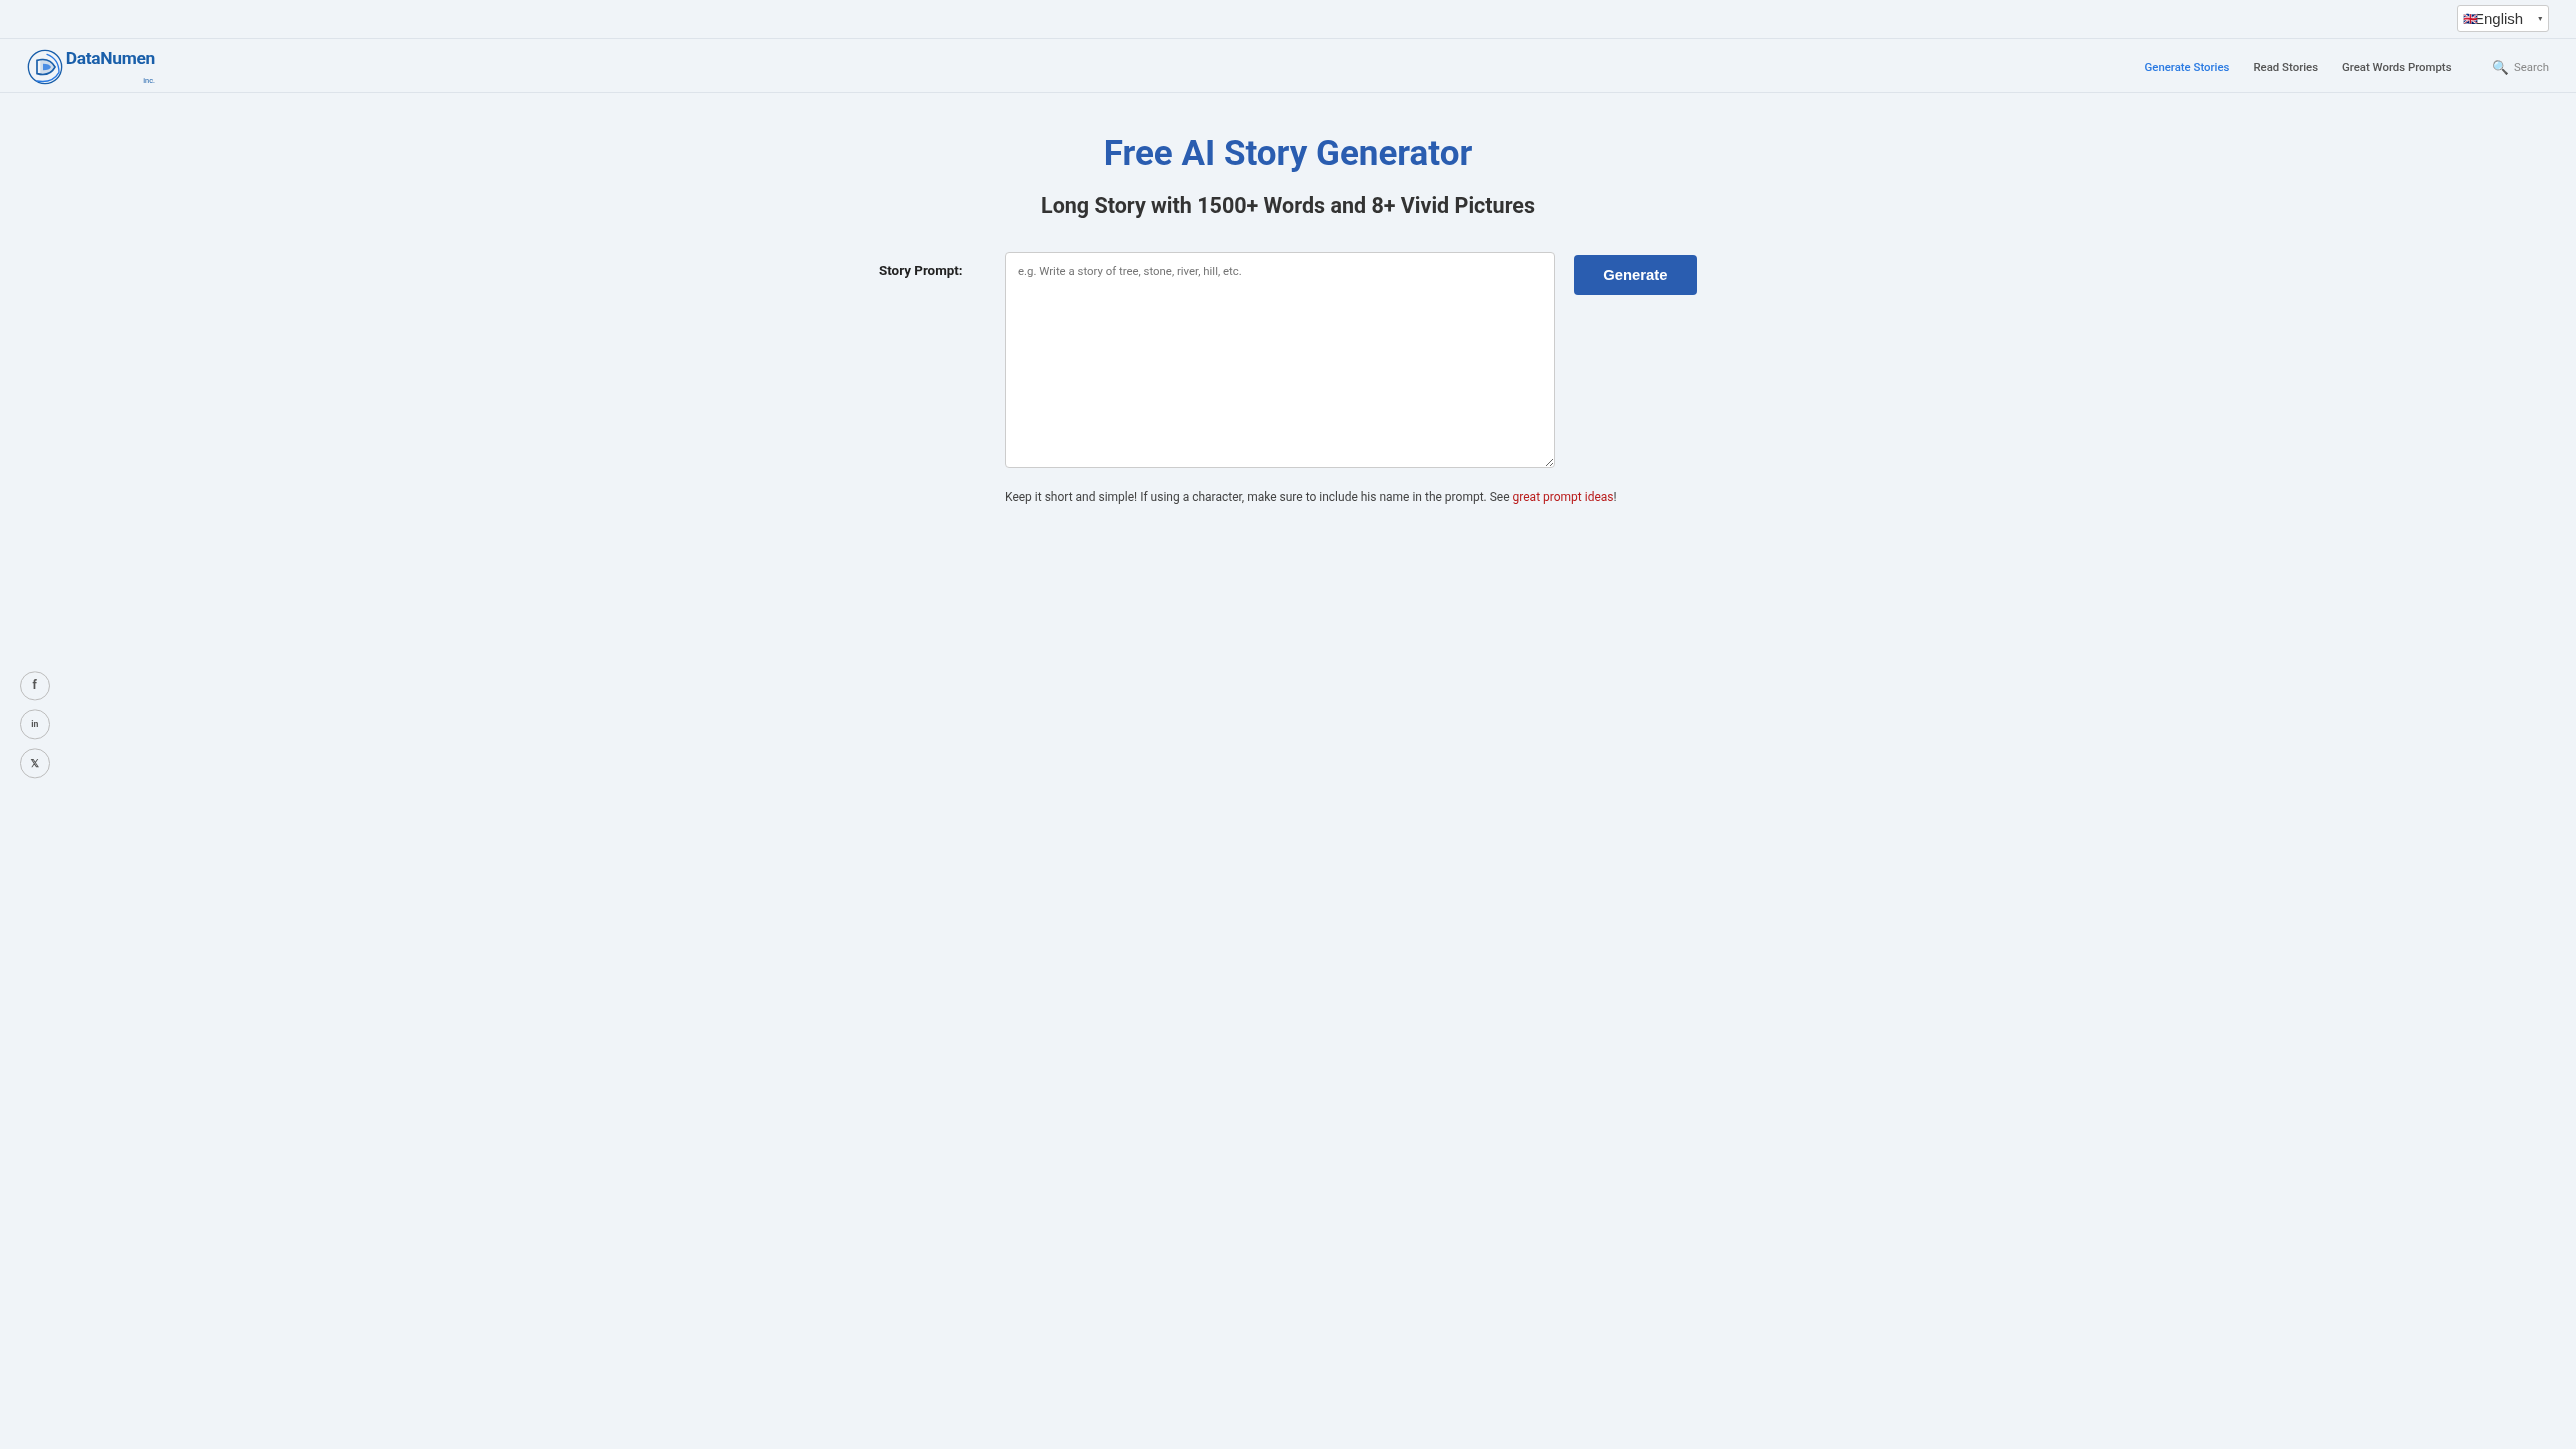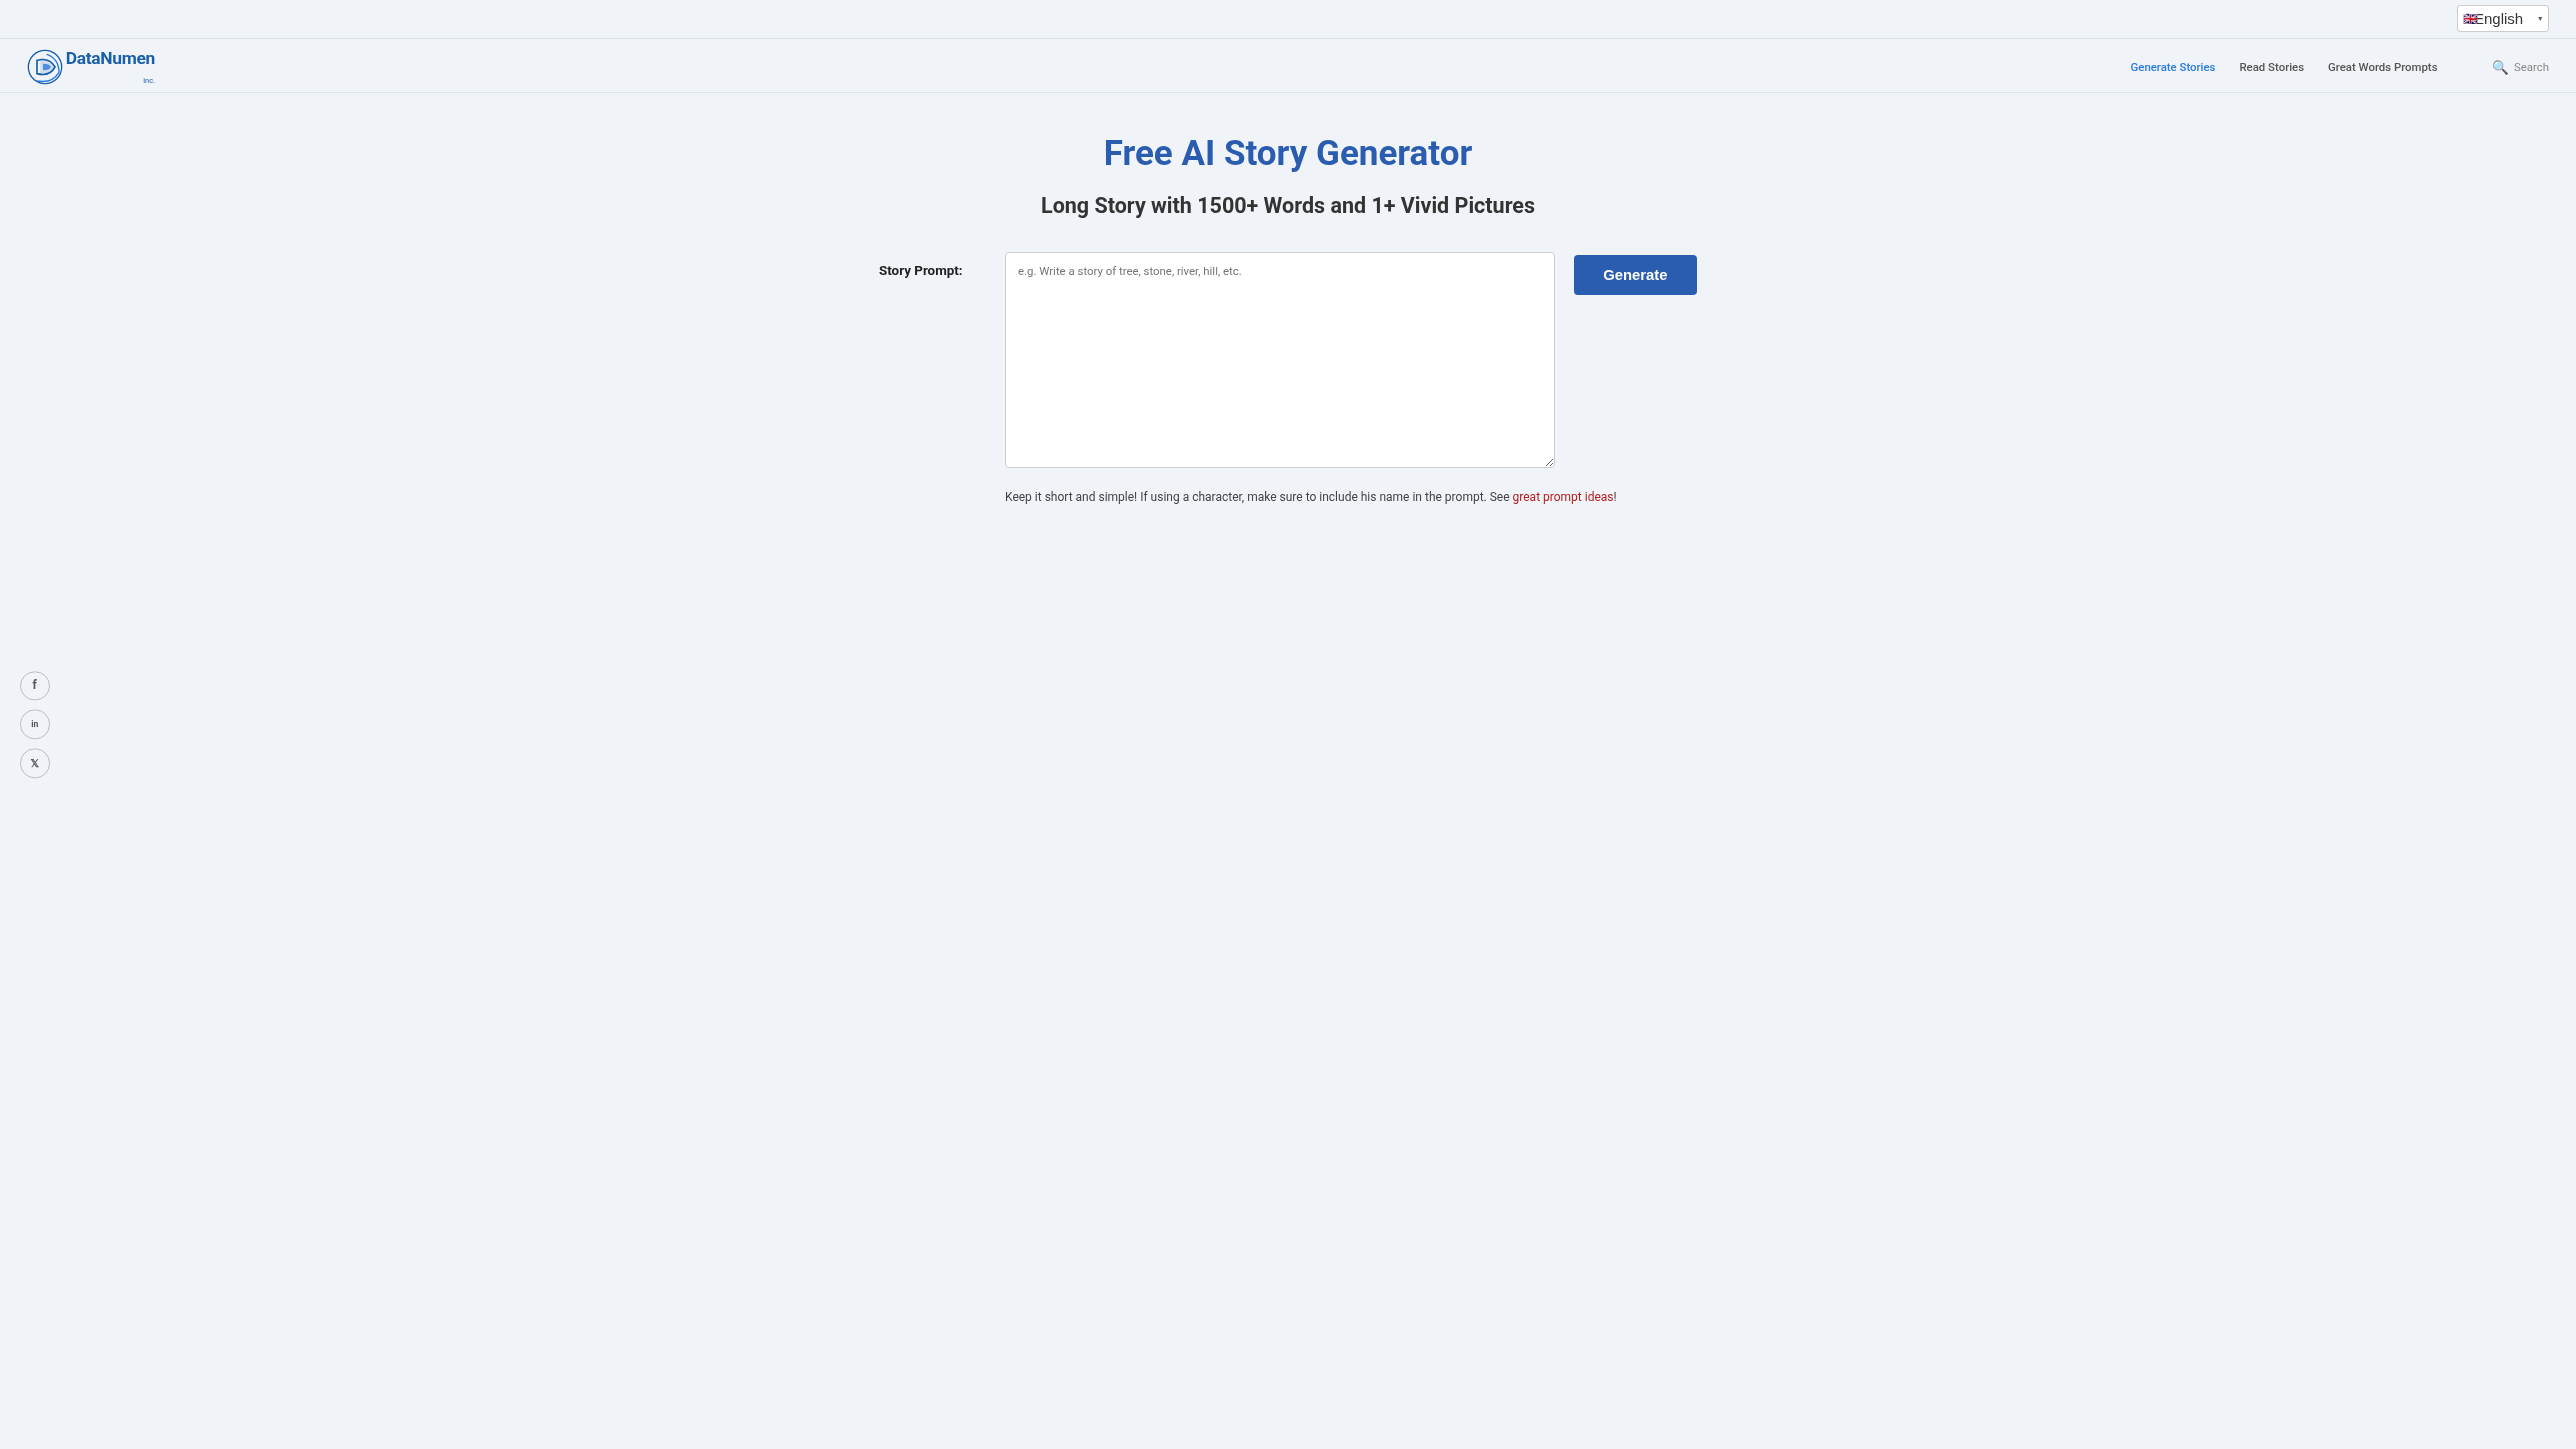--- a/index.html
+++ b/index.html
@@ -262,21 +262,21 @@
       <path d="M15 17 Q34 12 42 27 Q34 42 15 37 L15 17Z" fill="none" stroke="#1a5faa" stroke-width="2.5"></path>
       <path d="M24 22 Q34 22 36 27 Q34 32 24 32 L24 22Z" fill="#2a7ae2" opacity="0.8"></path>
       <path d="M30 8 Q48 15 48 35 Q38 52 15 48" fill="none" stroke="#2a7ae2" stroke-width="2" stroke-linecap="round"></path>
     </svg>
     <div class="logo-text">
       <span class="logo-datanumen">DataNumen</span>
       <span class="logo-inc">inc.</span>
     </div>
   </div>
 
-  <div style="display:flex;align-items:center;gap:41px;">
+  <div style="display:flex;align-items:center;gap:27px;">
     <nav>
       <a class="nav-link active">Generate Stories</a>
       <a class="nav-link">Read Stories</a>
       <a class="nav-link">Great Words Prompts</a>
     </nav>
     <div class="search-area">
       <span class="search-icon-svg">🔍</span>
       <span>Search</span>
     </div>
   </div>
@@ -289,21 +289,21 @@
   <a class="social-btn">
     <span style="font-size:8.7px;font-weight:700;">in</span>
   </a>
   <a class="social-btn">
     <span style="font-size:10.7px;">𝕏</span>
   </a>
 </div>
 
 <main>
   <h1 class="main-title">Free AI Story Generator</h1>
-  <h2 class="sub-title">Long Story with 1500+ Words and 1+ Vivid Pictures</h2>
+  <h2 class="sub-title">Long Story with 1500+ Words and 8+ Vivid Pictures</h2>
 
   <div class="form-row">
     <label class="story-prompt-label">Story Prompt:</label>
     <textarea class="story-textarea" placeholder="e.g. Write a story of tree, stone, river, hill, etc." style=""></textarea>
     <button class="generate-btn">Generate</button>
   </div>
 
   <p class="hint-text">
     <span>Keep it short and simple! If using a character, make sure to include his name in the prompt. See </span><a class="hint-link">great prompt ideas</a><span>!</span>
   </p>

